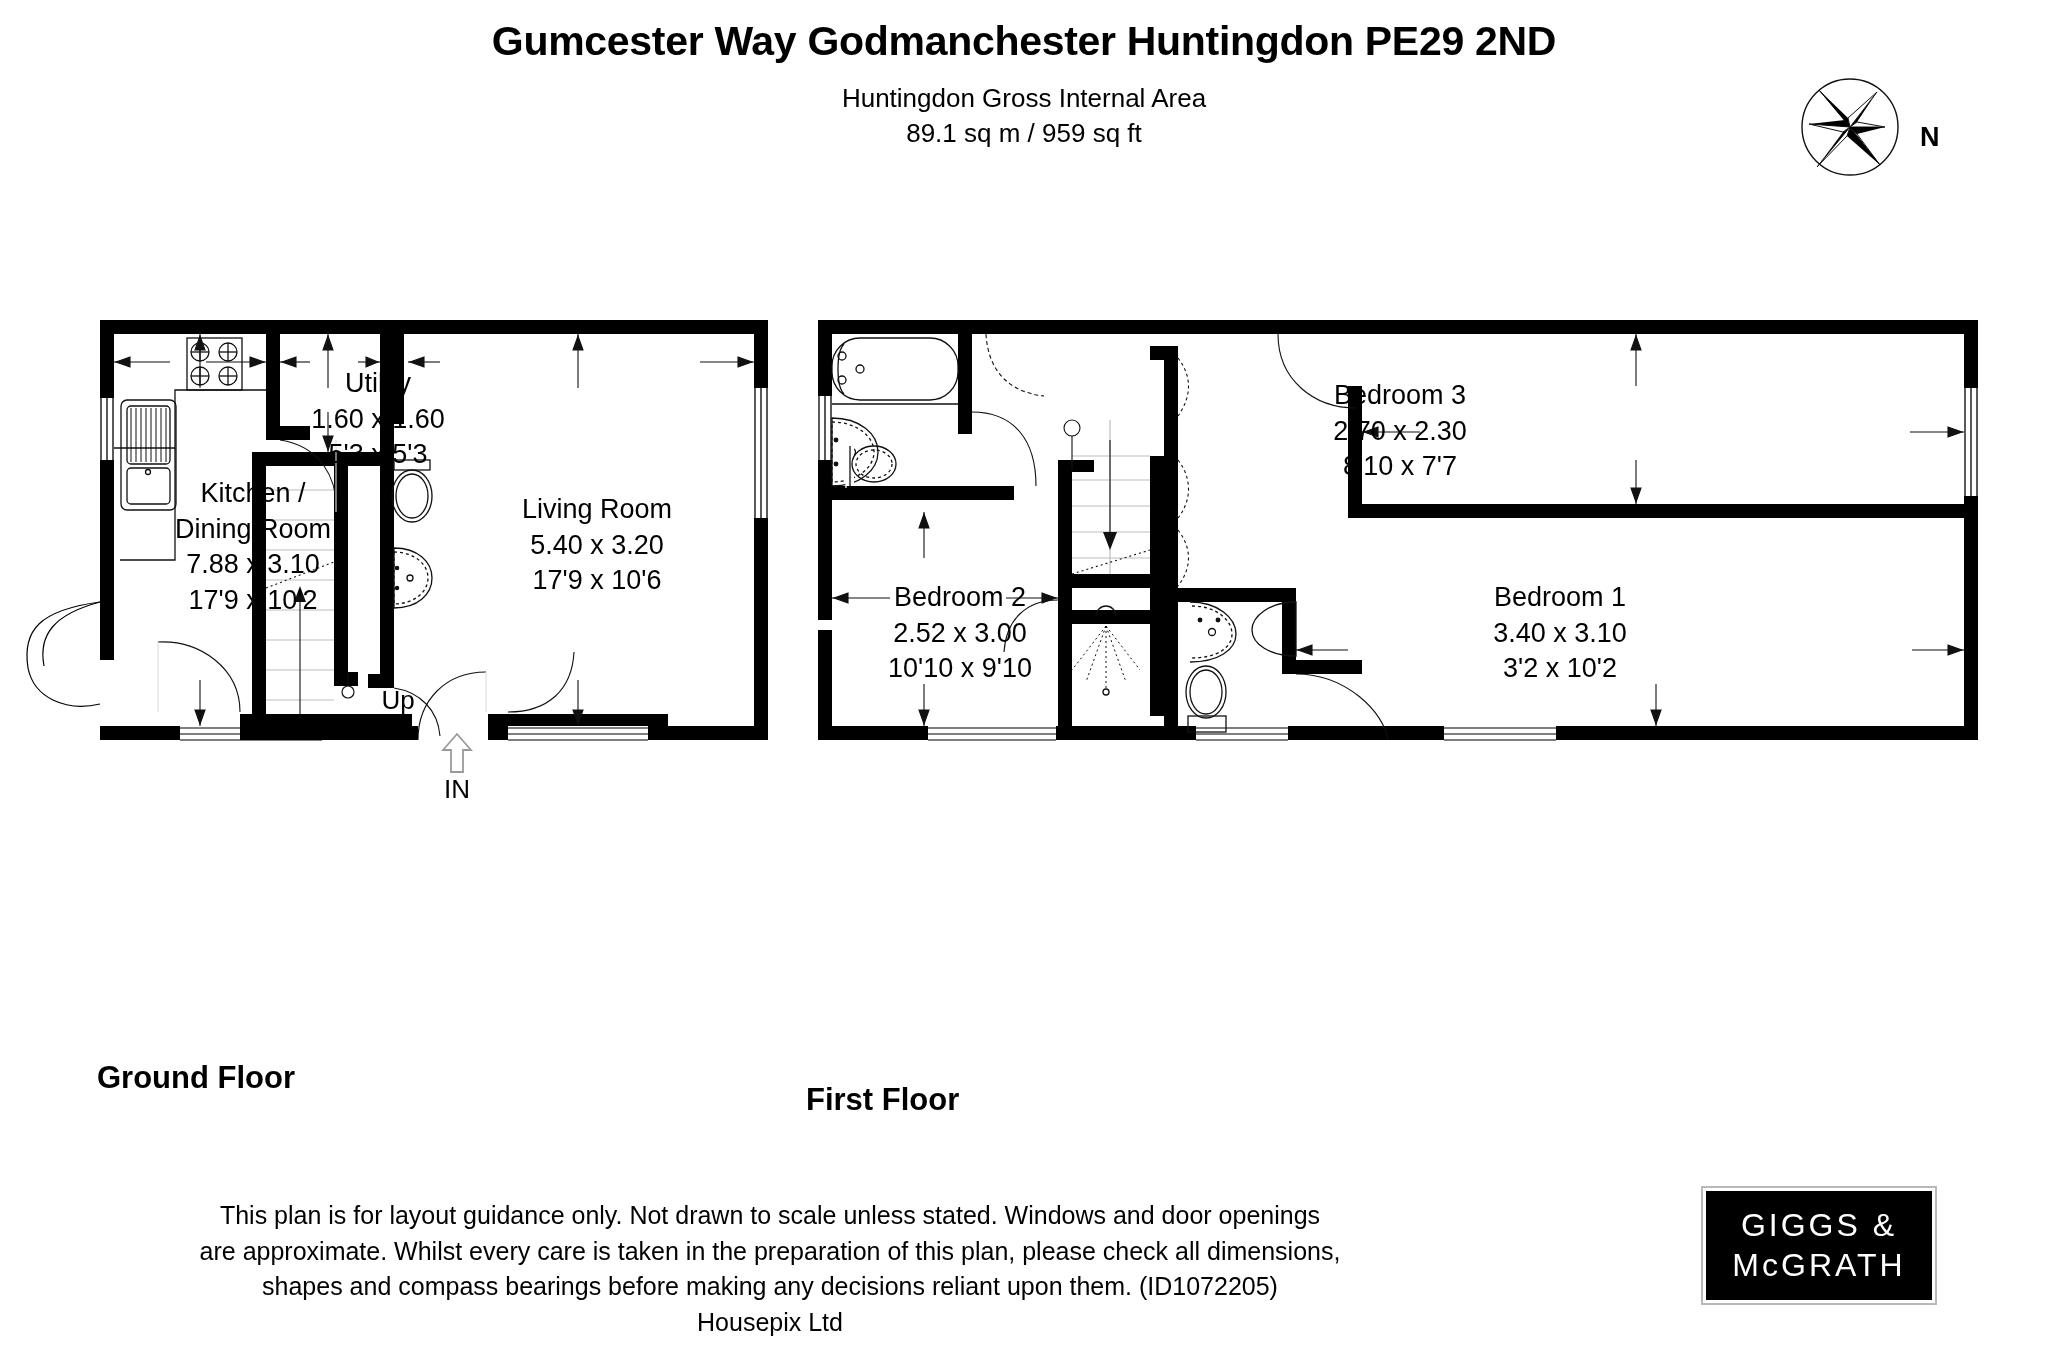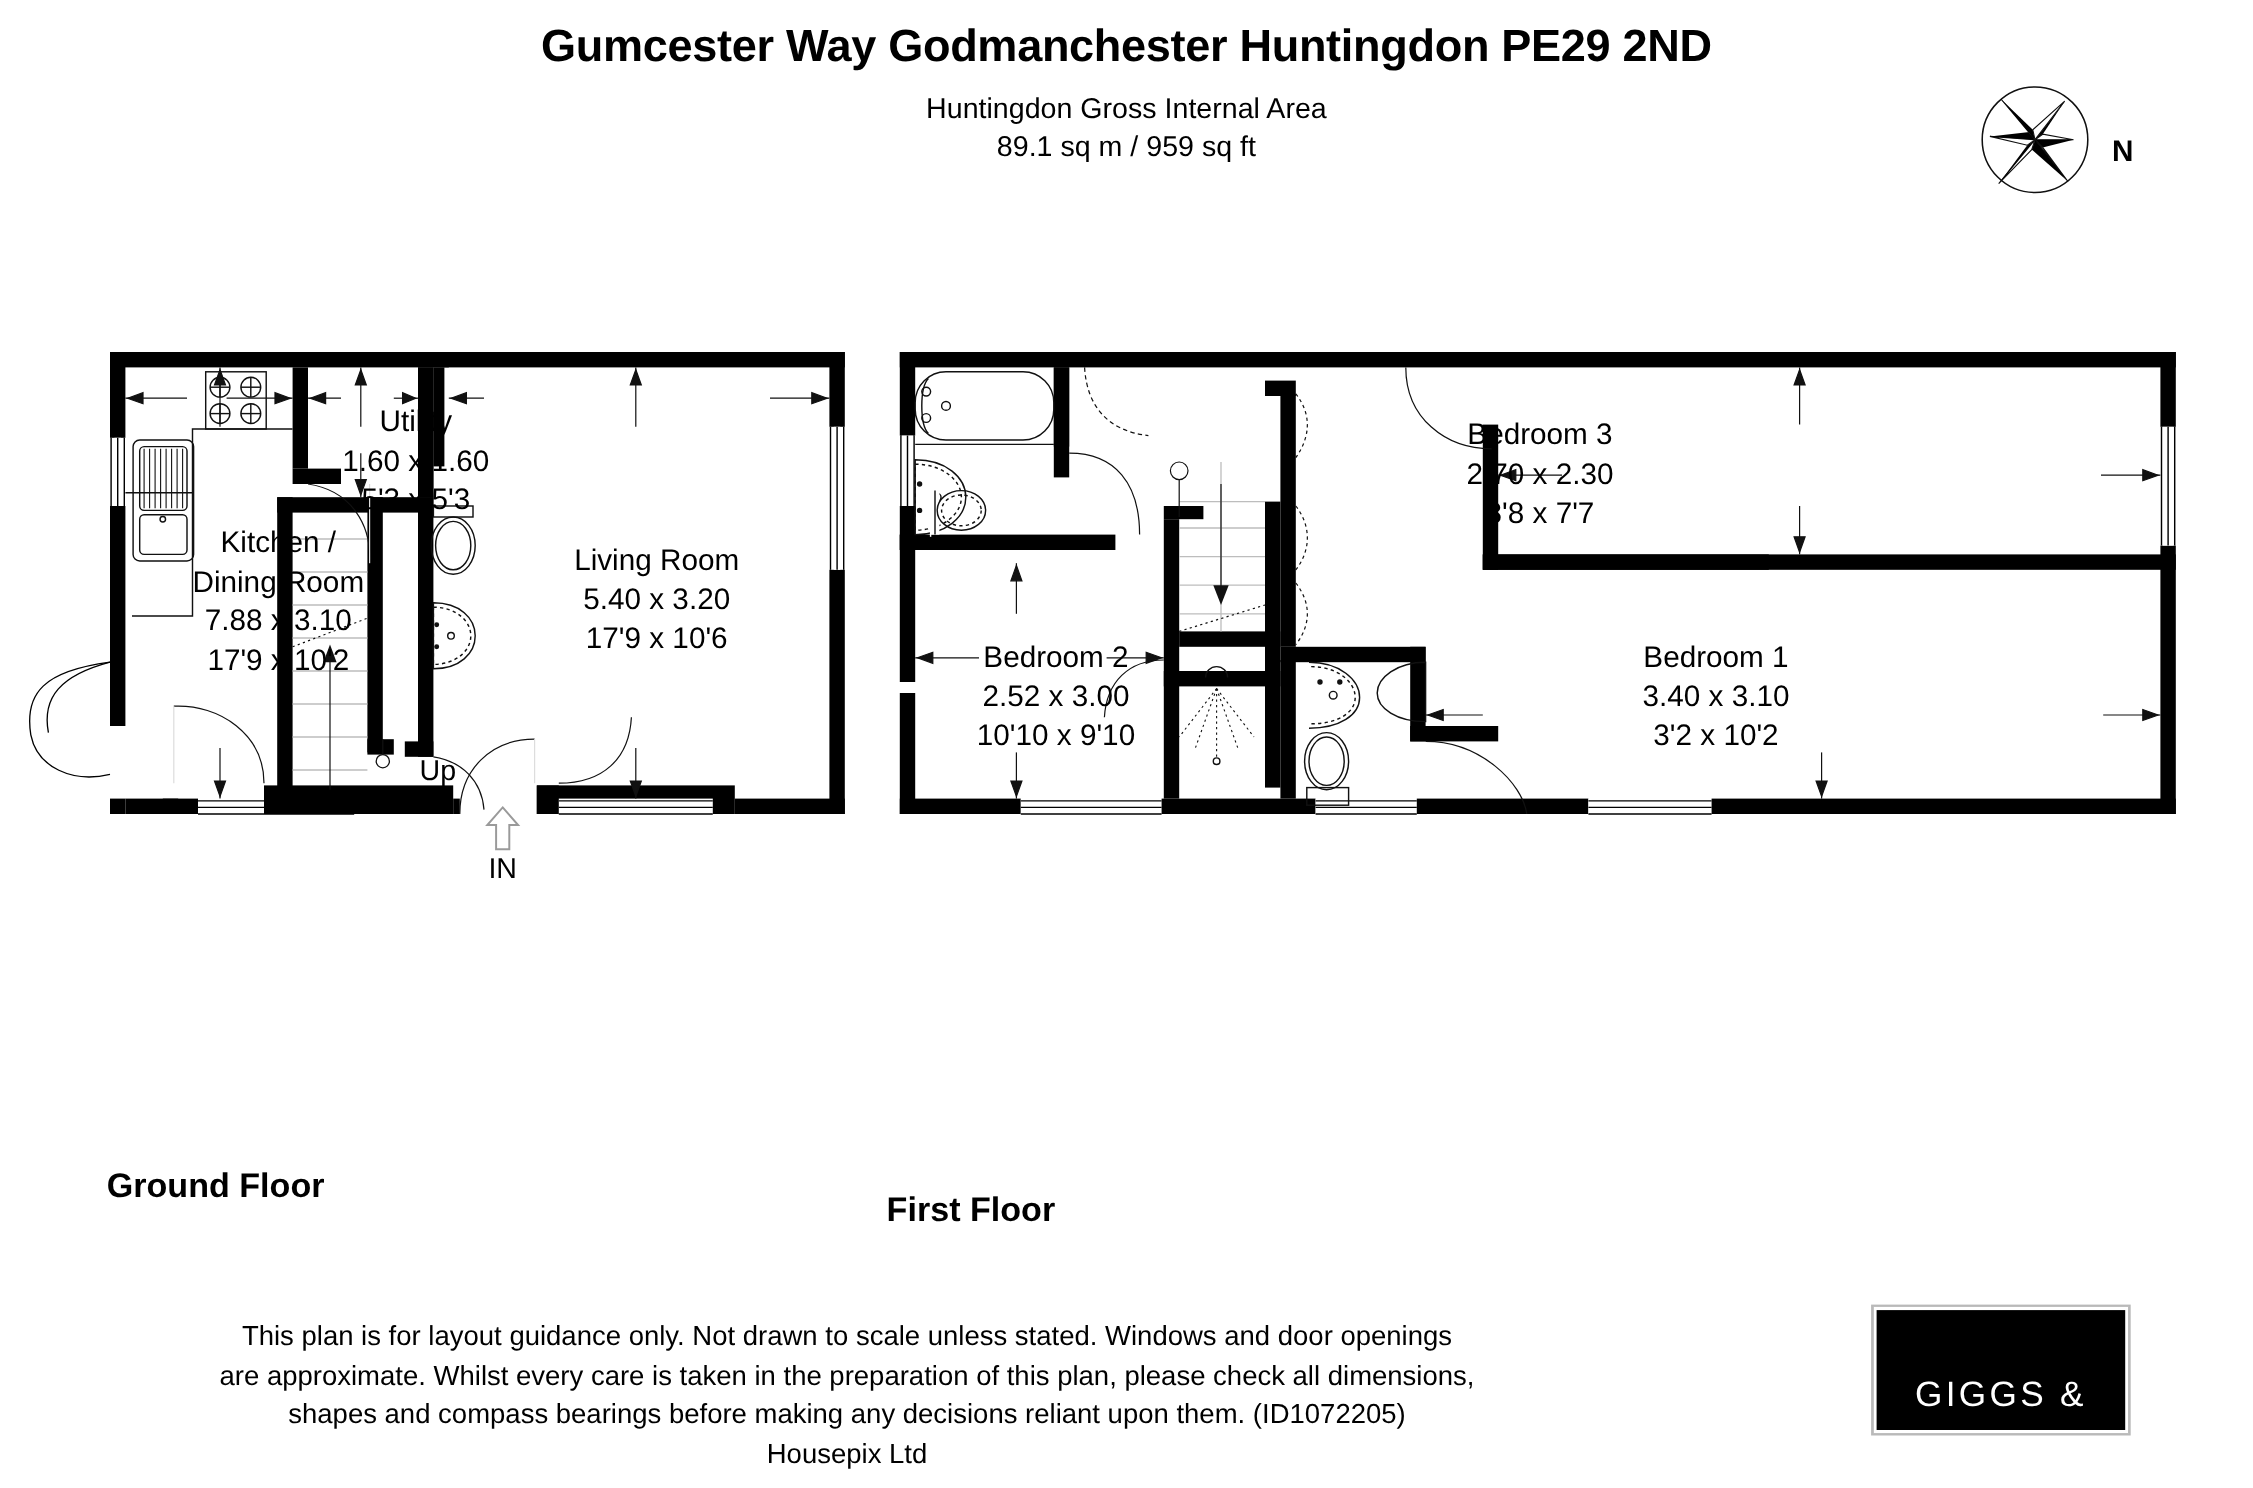--- a/index.html
+++ b/index.html
@@ -106,21 +106,21 @@
     border: 3px solid #ffffff;
     outline: 2px solid #b9b9b9;
     color: #ffffff;
     text-align: center;
     font-size: 32px;
     letter-spacing: 3px;
     line-height: 1.25;
     padding-top: 14px;
     box-sizing: border-box;
   }
-  #logo-box .lg1, #logo-box .lg2 { display: block; margin-top: 42px; }
+  #logo-box .lg1, #logo-box .lg2 { display: block; }
   svg { display: block; }
 </style>
 </head>
 <body>
 
 <div id="header">
   <div id="plan-title">Gumcester Way Godmanchester Huntingdon PE29 2ND</div>
   <div id="area-block">
     <div>Huntingdon Gross Internal Area</div>
     <div>89.1 sq m / 959 sq ft</div>
@@ -566,21 +566,21 @@
       <line x1="1112" y1="350" x2="1164" y2="350"></line>
       <polygon points="1162,350 1148,345 1148,355"></polygon>
       <line x1="856" y1="384" x2="856" y2="426"></line>
       <polygon points="856,424 851,410 861,410"></polygon>
     </g>
   </svg>
 
   <div class="room-label" style="left:460px; top:78px; width:280px;">
     <span class="rl-name">Bedroom 3</span>
     <span class="rl-m">2.70 x 2.30</span>
-    <span class="rl-ft">8'8 x 7'7</span>
+    <span class="rl-ft">8'10 x 7'7</span>
   </div>
 
   <div class="room-label" style="left:35px; top:280px; width:250px;">
     <span class="rl-name">Bedroom 2</span>
     <span class="rl-m">2.52 x 3.00</span>
     <span class="rl-ft">10'10 x 9'10</span>
   </div>
 
   <div class="room-label" style="left:630px; top:280px; width:260px;">
     <span class="rl-name">Bedroom 1</span>

